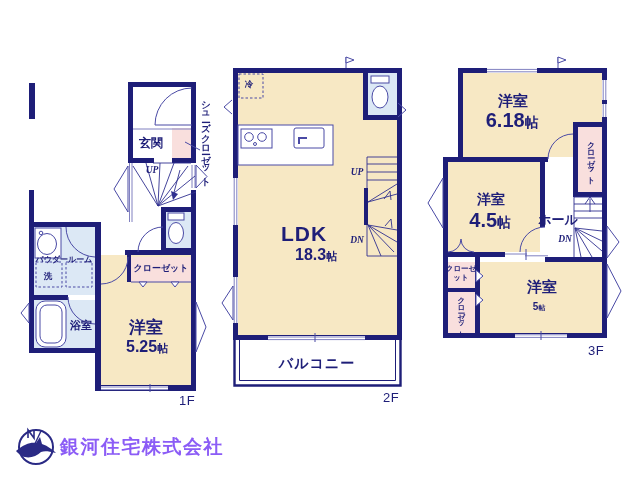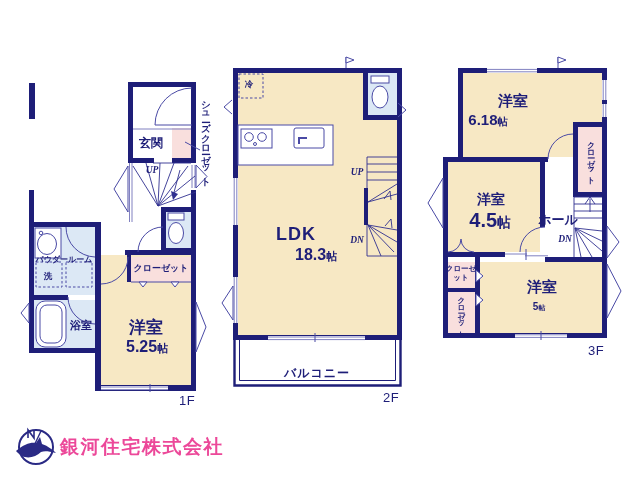--- a/index.html
+++ b/index.html
@@ -9,21 +9,21 @@
   #plan svg{position:absolute;left:0;top:0}
   .lbl{position:absolute;transform:translate(-50%,-50%);color:#1e1e78;font-weight:600;
        line-height:1.05;white-space:nowrap;text-align:center;
        font-family:"Liberation Sans",sans-serif}
   .v{writing-mode:vertical-rl}
   .it{font-family:"Liberation Serif",serif;font-style:italic;font-weight:700}
   .tag{font-weight:400;font-size:13px;letter-spacing:.5px}
   .unit{font-size:.68em}
   .wrap{white-space:normal;line-height:1.15}
   .company{position:absolute;left:60px;top:447px;transform:translateY(-50%);
-           color:#ec4899;font-size:19px;font-weight:700;letter-spacing:1.5px;white-space:nowrap}
+           color:#8b5cf6;font-size:19px;font-weight:700;letter-spacing:1.5px;white-space:nowrap}
 </style>
 </head>
 <body>
 
 <div id="plan">
 
 <svg width="640" height="480" viewBox="0 0 640 480">
 
   <g>
 
@@ -313,27 +313,27 @@
 <div class="lbl" style="left:48px;top:276px;font-size:8.5px">洗</div>
 <div class="lbl" style="left:81px;top:326px;font-size:11px">浴室</div>
 <div class="lbl" style="left:161px;top:269px;font-size:9px">クローゼット</div>
 <div class="lbl" style="left:146px;top:328px;font-size:17px">洋室</div>
 <div class="lbl" style="left:147px;top:347px;font-size:16px"><span>5.25</span><span class="unit">帖</span></div>
 <div class="lbl tag" style="left:187px;top:401px">1F</div>
 
 <div class="lbl" style="left:249px;top:84px;font-size:8.5px">冷</div>
 <div class="lbl it" style="left:357px;top:173px;font-size:9.5px">UP</div>
 <div class="lbl it" style="left:357px;top:241px;font-size:9.5px">DN</div>
-<div class="lbl" style="left:296px;top:234px;font-size:18px;letter-spacing:1px">LDK</div>
+<div class="lbl" style="left:304px;top:234px;font-size:21px;letter-spacing:1px">LDK</div>
 <div class="lbl" style="left:316px;top:255px;font-size:16px"><span>18.3</span><span class="unit">帖</span></div>
-<div class="lbl" style="left:317px;top:373px;font-size:12px;letter-spacing:1px">バルコニー</div>
+<div class="lbl" style="left:317px;top:363px;font-size:14px;letter-spacing:1px">バルコニー</div>
 <div class="lbl tag" style="left:391px;top:398px">2F</div>
 
 <div class="lbl" style="left:513px;top:101px;font-size:15px">洋室</div>
-<div class="lbl" style="left:488px;top:120px;font-size:15px"><span>6.18</span><span class="unit">帖</span></div>
+<div class="lbl" style="left:512px;top:120px;font-size:20px"><span>6.18</span><span class="unit">帖</span></div>
 <div class="lbl v" style="left:590px;top:158px;font-size:8px">クローゼット</div>
 <div class="lbl" style="left:491px;top:199px;font-size:14px">洋室</div>
 <div class="lbl" style="left:490px;top:220px;font-size:20px"><span>4.5</span><span class="unit">帖</span></div>
 <div class="lbl" style="left:558px;top:220px;font-size:13px">ホール</div>
 <div class="lbl it" style="left:565px;top:240px;font-size:9.5px">DN</div>
 <div class="lbl wrap" style="left:461px;top:274px;font-size:7.5px;width:34px">クローゼット</div>
 <div class="lbl v" style="left:461px;top:313px;font-size:7.5px">クローゼット</div>
 <div class="lbl" style="left:542px;top:287px;font-size:15px">洋室</div>
 <div class="lbl" style="left:539px;top:307px;font-size:10px"><span>5</span><span class="unit">帖</span></div>
 <div class="lbl tag" style="left:596px;top:351px">3F</div>

